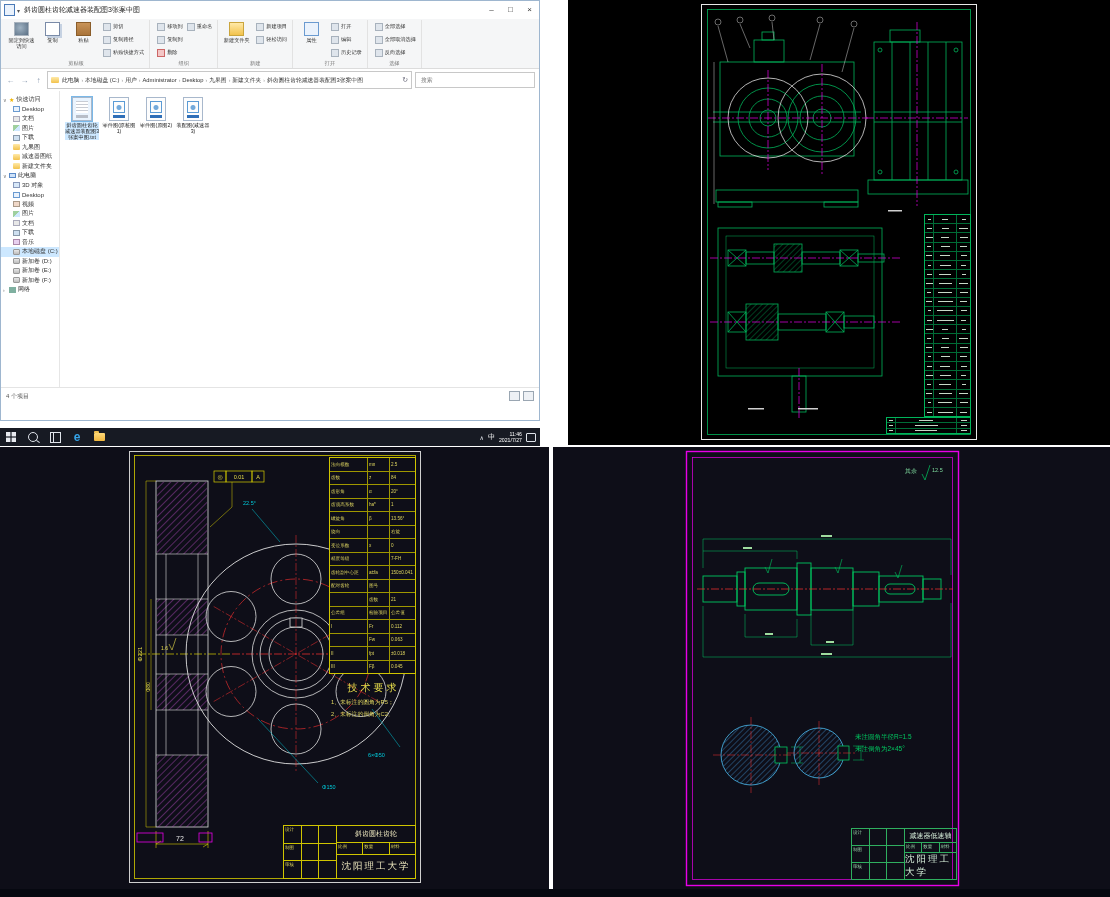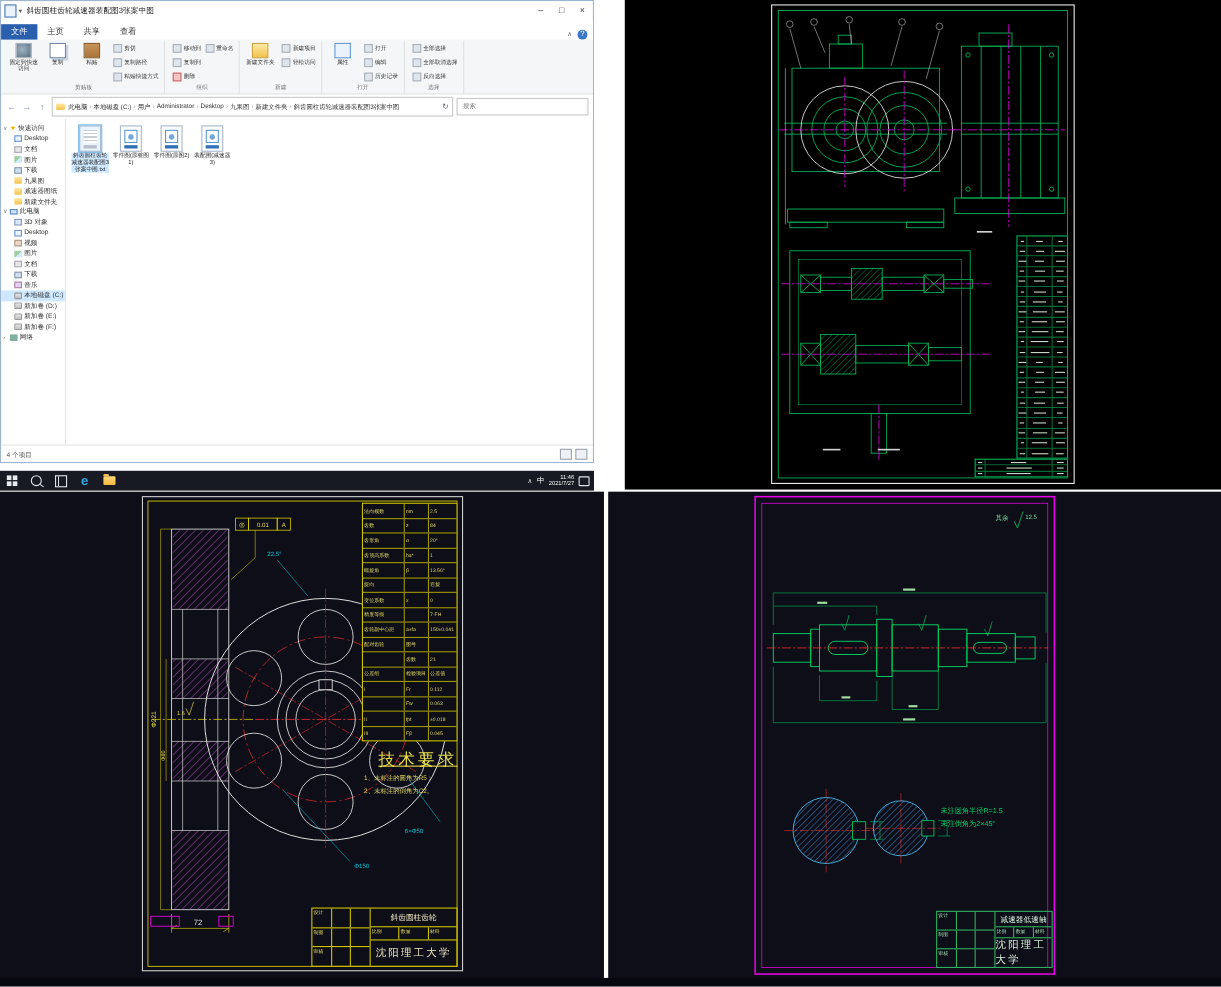--- a/index.html
+++ b/index.html
@@ -123,21 +123,21 @@
   
   #geartable{position:absolute;left:329px;top:10px;width:87px;height:217px;background:#0e0e18;
              border:1px solid #cfc400;box-sizing:border-box;display:flex;flex-direction:column;}
   .gt-row{flex:1;display:flex;border-bottom:1px solid #9f9700;}
   .gt-row:last-child{border-bottom:none;}
   .gt-c{display:flex;align-items:center;padding-left:1px;font-size:4.6px;color:#ded560;overflow:hidden;white-space:nowrap;}
   .gt-c1{width:36px;border-right:1px solid #9f9700;}
   .gt-c2{width:20px;border-right:1px solid #9f9700;}
   .gt-c3{flex:1;}
   #techreq{position:absolute;left:331px;top:234px;width:85px;}
-  .tr-title{font-size:15px;color:#e6dc4a;text-align:right;letter-spacing:3px;text-decoration:underline;}
+  .tr-title{font-size:10px;color:#e6dc4a;text-align:center;letter-spacing:3px;}
   .tr-line{font-size:5.8px;color:#ded560;margin-top:3px;}
 
   
   .tblock{position:absolute;display:flex;box-sizing:border-box;border:1px solid var(--tbc);}
   .tb-yellow{--tbc:#cfc400;--tbt:#ded560;--tbt2:#efe9c0;}
   .tb-green{--tbc:#2fae5f;--tbt:#9fd8af;--tbt2:#d8f0dc;}
   #gear-tb{left:283px;top:378px;width:133px;height:54px;}
   #shaft-tb{left:298px;top:381px;width:106px;height:52px;}
   .tbl-left{width:52px;display:flex;flex-direction:column;border-right:1px solid var(--tbc);}
   .tbl-row{flex:1;display:flex;border-bottom:1px solid var(--tbc);}
@@ -157,32 +157,20 @@
 
   <section id="explorer" class="quad">
     <div class="titlebar">
       <span class="tb-appico"></span>
       <span class="tb-qat">▾</span>
       <span class="tb-title">斜齿圆柱齿轮减速器装配图3张案中图</span>
       <span class="tb-controls">
         <span class="tbc">–</span>
         <span class="tbc">□</span>
         <span class="tbc">×</span>
-      </span>
-    </div>
-    <div class="tabsrow">
-      <div id="tabs" style="display:flex;">
-          <span class="tab active">文件</span>
-          <span class="tab">主页</span>
-          <span class="tab">共享</span>
-          <span class="tab">查看</span>
-        </div>
-      <span class="right">
-        <span class="rib-collapse">∧</span>
-        <span class="rib-help">?</span>
       </span>
     </div>
     <div class="ribbon" id="ribbon">
         <div class="rgroup">
           <div class="rbody">
             <div class="rbtn-big">
               <span class="ricon ric-pin"></span>
               <span class="rlabel">固定到快速访问</span>
             </div>
             <div class="rbtn-big">

